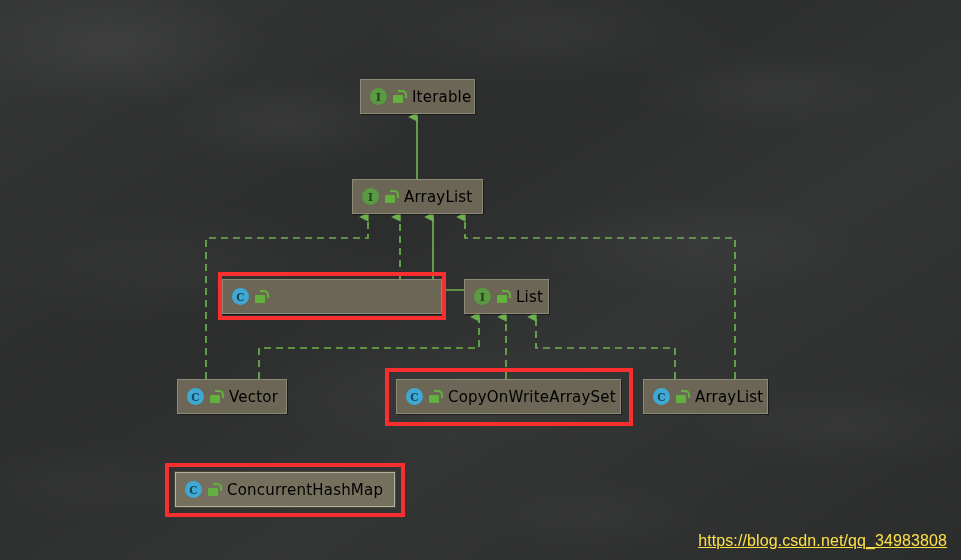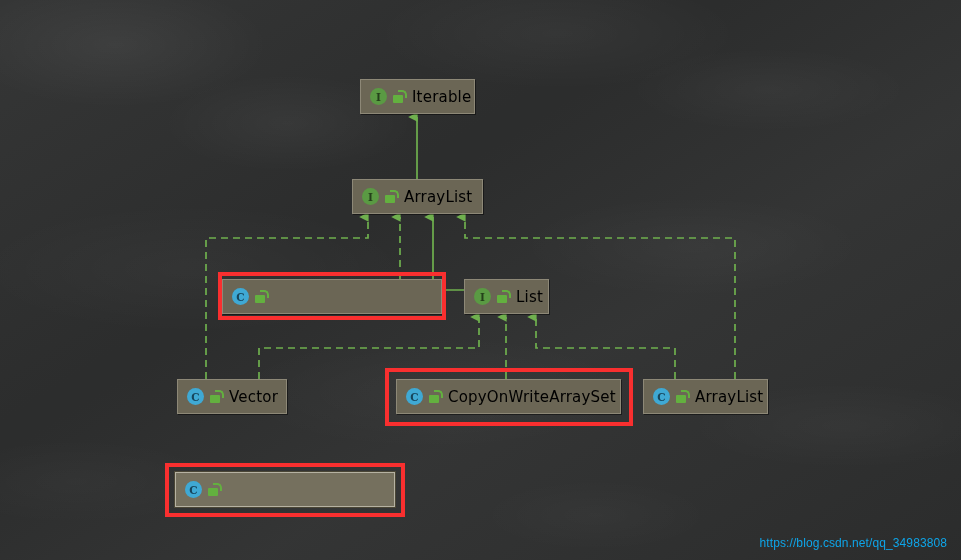--- a/index.html
+++ b/index.html
@@ -111,24 +111,25 @@
     box-sizing: border-box;
     border: 4px solid #f92f2f;
     background: transparent;
     pointer-events: none;
   }
   
   #watermark {
     position: absolute;
     right: 14px;
     bottom: 10px;
-    color: #0ea5e9;
-    font-size: 12px;
+    color: #fde047;
+    font-size: 16px;
     font-family: "Liberation Sans", sans-serif;
     letter-spacing: 0.1px;
+    text-decoration: underline;
   }
 </style>
 </head>
 <body>
 
 <div id="canvas">
 
   <div id="bg-texture"></div>
 
   <svg id="edges" width="961" height="560" viewBox="0 0 961 560" xmlns="http://www.w3.org/2000/svg">
@@ -219,20 +220,21 @@
     </span>
     <span class="node-label">ArrayList</span>
   </div>
 
   <div class="node selected" style="left:175px; top:472px; width:220px;">
     <span class="badge cls">C</span>
     <span class="lock">
       <span class="shackle"></span>
         <span class="body"></span>
     </span>
+    <span class="node-label">ConcurrentHashMap</span>
   </div>
 
   <div class="annot" style="left:218px; top:272px; width:228px; height:48px;"></div>
   <div class="annot" style="left:385px; top:368px; width:248px; height:58px;"></div>
   <div class="annot" style="left:165px; top:463px; width:240px; height:54px;"></div>
 
   <div id="watermark">https://blog.csdn.net/qq_34983808</div>
 
 </div>
 

